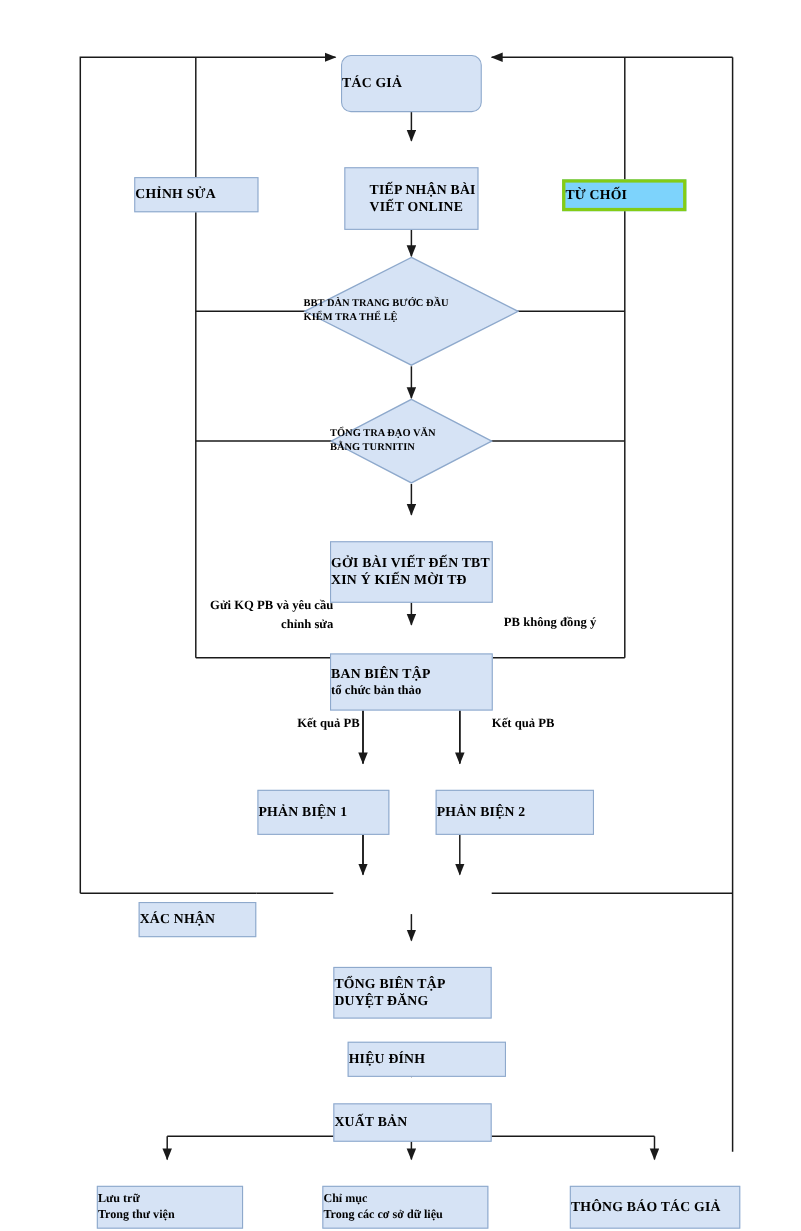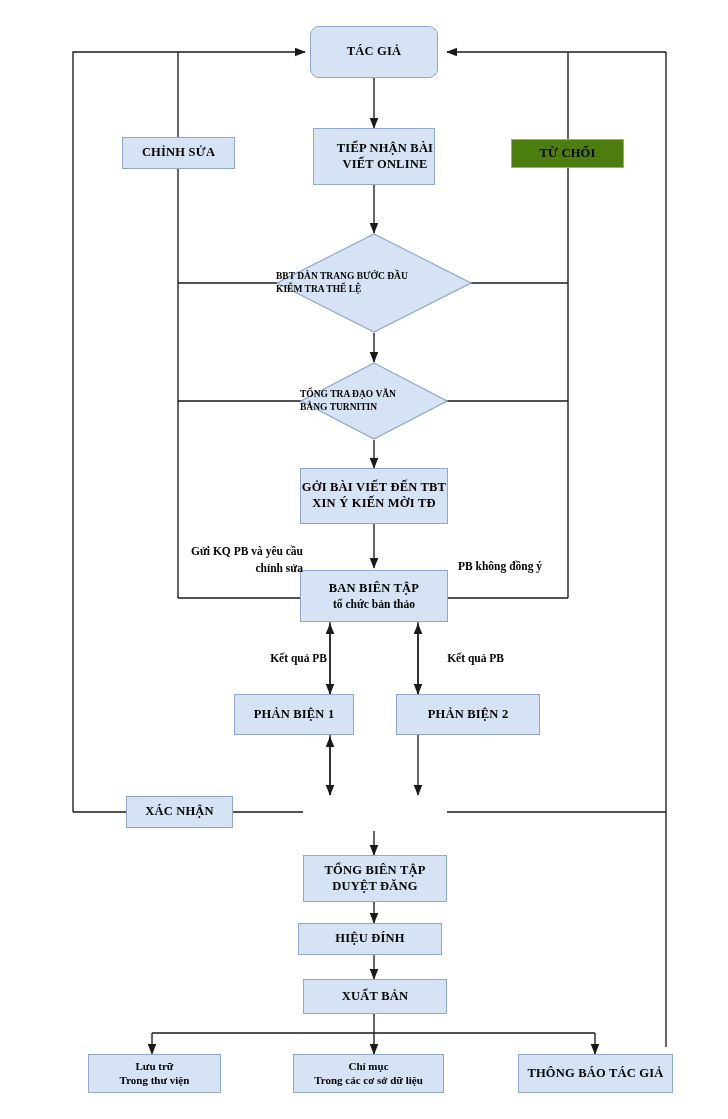--- a/index.html
+++ b/index.html
@@ -1,27 +1,27 @@
 <!DOCTYPE html>
 <html><head>
 <meta charset="utf-8">
 <style>
   html,body{margin:0;padding:0;background:#ffffff;}
   body{width:728px;height:1119px;font-family:"Liberation Serif",serif;}
   #stage{position:relative;width:728px;height:1119px;overflow:hidden;}
   svg#wires{position:absolute;left:0;top:0;width:728px;height:1119px;}
   .node{position:absolute;box-sizing:border-box;display:flex;flex-direction:column;
-        align-items:center;justify-content:center;text-align:center;
-        background:#d6e3f5;border:1px solid #8ea9cc;line-height:1.25;}
+        align-items:flex-start;justify-content:center;text-align:center;
+        background:#d6e3f5;border:1px solid #8ea9cc;line-height:1.25;margin-top:24px;}
   .node span{display:block;}
   .proc{font-weight:bold;font-size:12.5px;color:#000;letter-spacing:.2px;}
   .sub{font-weight:bold;font-size:11.5px;color:#000;}
   .small{font-weight:bold;font-size:11px;}
   .rounded{border-radius:9px;}
-  .reject{background:#4d7c0f;border:1px solid #84cc16;color:#c0392b;}
+  .reject{background:#7dd3fc;border:3px solid #84cc16;color:#c0392b;}
   .diamond{position:absolute;}
   .diamond .dtext{position:absolute;left:0;top:0;width:100%;height:100%;
         display:flex;flex-direction:column;align-items:flex-start;justify-content:center;
         text-align:center;font-weight:bold;font-size:9.5px;color:#000;line-height:1.35;}
   .edgelabel{position:absolute;font-size:11.5px;font-weight:bold;color:#000;
         text-align:right;line-height:1.45;}
 </style>
 </head>
 <body>
 
@@ -139,21 +139,21 @@
   <div class="node" style="left:126px;top:796px;width:107px;height:32px;">
     <span class="proc">XÁC NHẬN</span>
   </div>
 
 
   <div class="node" style="left:303px;top:855px;width:144px;height:47px;">
     <span class="proc">TỔNG BIÊN TẬP</span>
     <span class="proc">DUYỆT ĐĂNG</span>
   </div>
 
-  <div class="node" style="left:298px;top:923px;width:144px;height:32px;">
+  <div class="node" style="left:316px;top:923px;width:144px;height:32px;">
     <span class="proc">HIỆU ĐÍNH</span>
   </div>
 
   <div class="node" style="left:303px;top:979px;width:144px;height:35px;">
     <span class="proc">XUẤT BẢN</span>
   </div>
 
   <div class="node" style="left:88px;top:1054px;width:133px;height:39px;">
     <span class="small">Lưu trữ</span>
     <span class="small">Trong thư viện</span>

